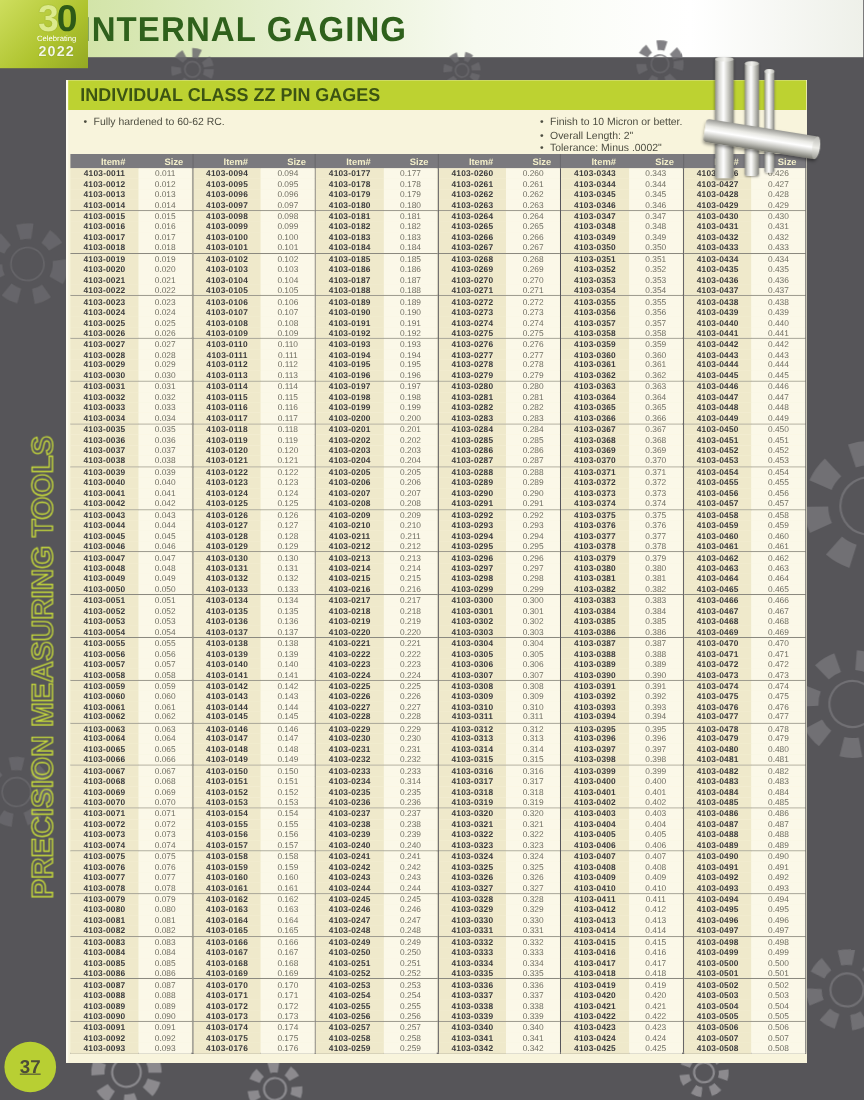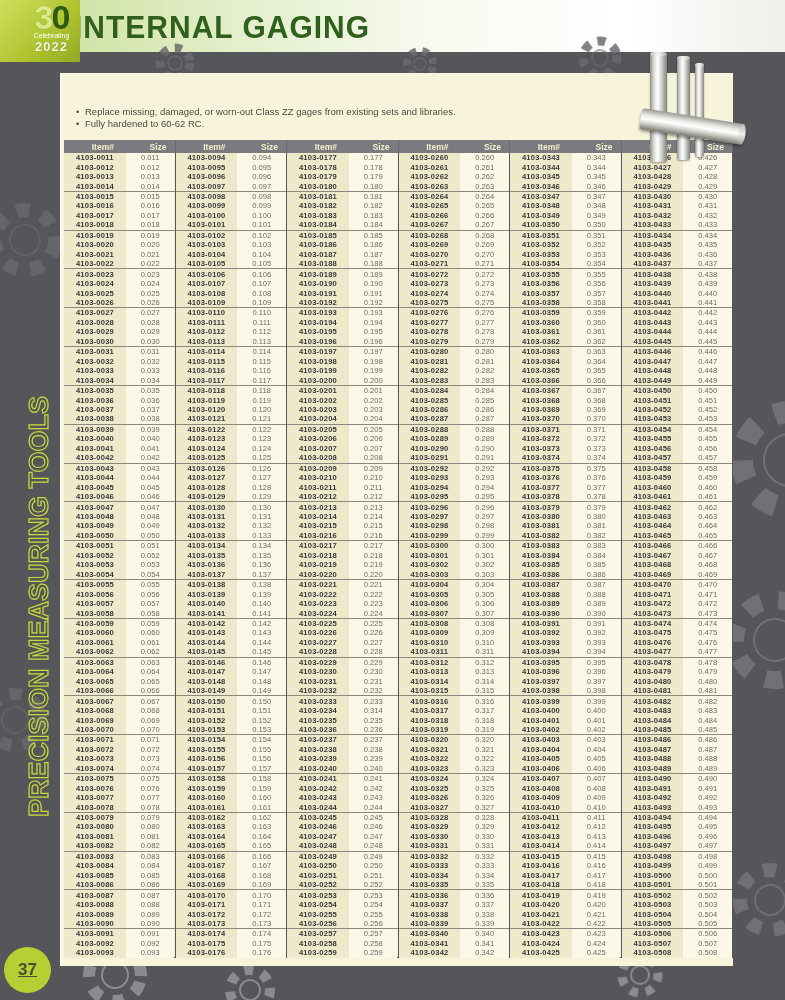--- a/index.html
+++ b/index.html
@@ -178,24 +178,31 @@
   <div class="logo-caption1">Celebrating</div>
   <div class="logo-caption2">2022</div>
 </div>
 
 <div class="sidebar-text">PRECISION MEASURING TOOLS</div>
 <div class="page-badge">
   <span>37</span>
 </div>
 
 <div class="panel">
+  <div class="section-bar">
+    <span class="section-title">INDIVIDUAL CLASS ZZ PIN GAGES</span>
+  </div>
   <div class="intro">
     <ul class="bullets bullets-left">
-      <li>Replace missing, damaged, or worn-out Class ZZ gages from existing sets and libraries.</li>
       <li>Fully hardened to 60-62 RC.</li>
+    </ul>
+    <ul class="bullets bullets-right">
+      <li>Finish to 10 Micron or better.</li>
+      <li>Overall Length: 2"</li>
+      <li>Tolerance: Minus .0002"</li>
     </ul>
   </div>
   <div class="gage-table">
     <div class="thead" id="table-head">
         <div class="hpair">
           <div class="hitem">Item#</div>
           <div class="hsize">Size</div>
         </div>
         <div class="hpair">
           <div class="hitem">Item#</div>

